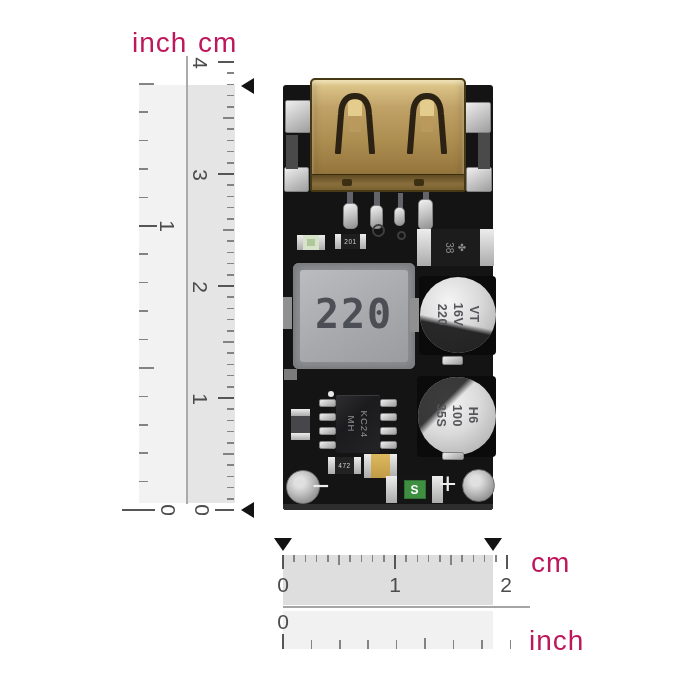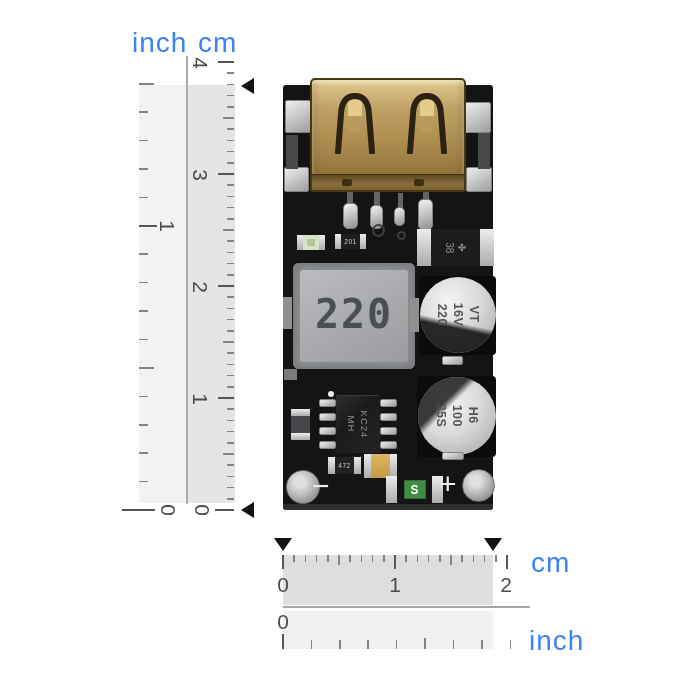--- a/index.html
+++ b/index.html
@@ -1,21 +1,21 @@
 <!DOCTYPE html>
 <html><head>
 <meta charset="utf-8">
 <style>
   html,body{margin:0;padding:0;background:#fff;}
   .stage{position:relative;width:700px;height:700px;background:#ffffff;overflow:hidden;
          font-family:"Liberation Sans",sans-serif;}
   .abs{position:absolute;}
   .tick{position:absolute;}
   
-  .rlabel{position:absolute;font-size:28px;color:#3b82f6;letter-spacing:1px;}
+  .rlabel{position:absolute;font-size:28px;color:#be185d;letter-spacing:1px;}
   .rnum{position:absolute;width:20px;height:22px;line-height:22px;text-align:center;
         font-size:21px;color:#4c4c4c;}
   .rot{transform:rotate(90deg);}
   .band{position:absolute;}
   .v-inch-band{left:139px;top:85px;width:48px;height:418px;background:#f2f2f2;}
   .v-cm-band{left:188px;top:85px;width:47px;height:418px;background:#e5e5e5;}
   .v-divider{left:186px;top:56px;width:2px;height:448px;background:#ababab;}
   .h-cm-band{left:283px;top:555px;width:210px;height:50px;background:#dedede;}
   .h-inch-band{left:283px;top:611px;width:210px;height:38px;background:#f1f1f1;}
   .h-separator{left:283px;top:606px;width:247px;height:2px;background:#a5a5a5;}

